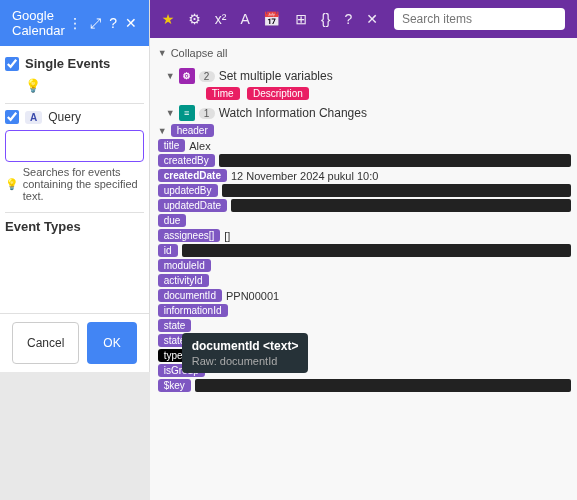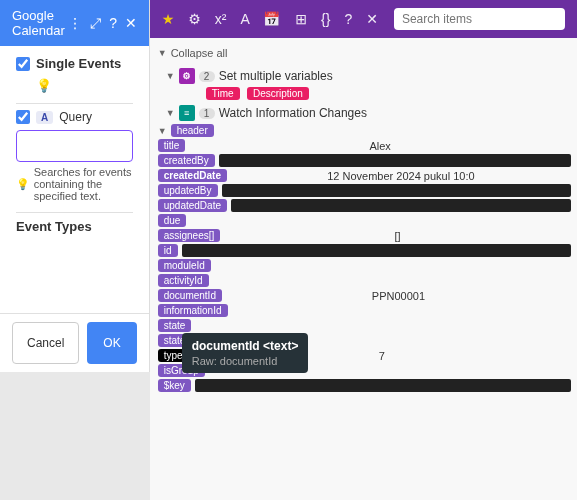--- a/index.html
+++ b/index.html
@@ -45,21 +45,21 @@
       align-items: center;
     }
 
     .left-header-icons span {
       color: white;
       cursor: pointer;
       font-size: 14px;
     }
 
     .left-content {
-      padding: 10px 16px;
+      padding: 10px 5px;
       overflow-y: auto;
       flex: 1;
     }
 
     .section-header {
       display: flex;
       align-items: center;
       gap: 6px;
       margin-bottom: 6px;
     }
@@ -331,21 +331,21 @@
     .tag-time { background: #e91e63; color: white; }
     .tag-desc { background: #e91e63; color: white; }
 
     .tags-row {
       padding-left: 46px;
       margin-bottom: 2px;
     }
 
     .tree-level1 { padding-left: 8px; }
     .tree-level2 { padding-left: 20px; }
-    .tree-level3 { padding-left: 32px; text-align: center; }
+    .tree-level3 { padding-left: 32px; }
 
     .prop-row {
       display: flex;
       align-items: center;
       gap: 4px;
       padding: 1px 0;
     }
 
     .prop-tag {
       display: inline-block;

